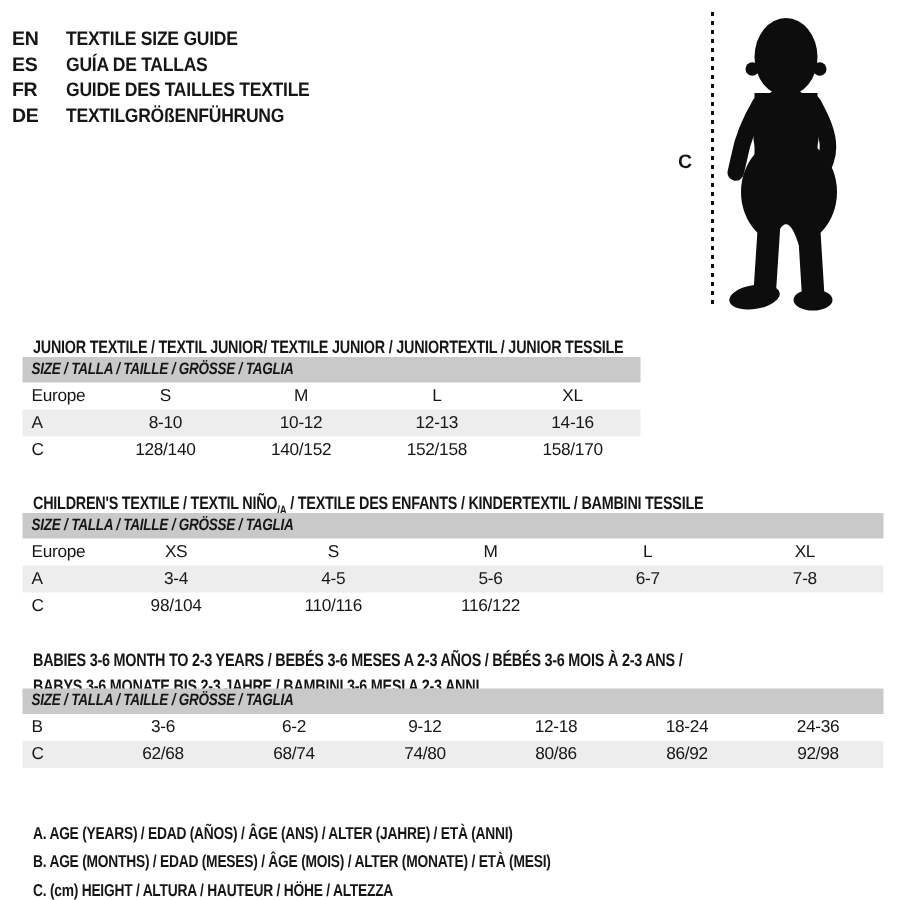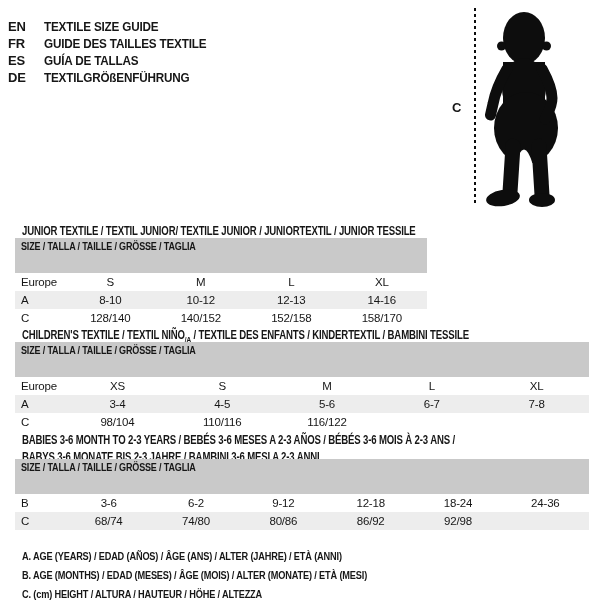--- a/index.html
+++ b/index.html
@@ -27,22 +27,22 @@
   .strokepart{stroke:var(--silhouette,#0d0d0d);fill:none;}
   .whitenotch{fill:#ffffff;}
   
   .sec-title{
     position:absolute;left:22px;font-size:12px;font-weight:700;white-space:nowrap;
     transform:scaleX(.8);transform-origin:0 50%;line-height:15px;
   }
   
   .tbl{position:absolute;left:15px;font-size:11.5px;}
   .thead{
-    height:35px;line-height:17px;background:var(--table-header-bg,#c9c9c9);
-    padding-left:6px;overflow:hidden;white-space:nowrap;
+    height:17px;line-height:17px;background:var(--table-header-bg,#c9c9c9);
+    padding-left:6px;overflow:hidden;white-space:nowrap;font-style:italic;
   }
   .thead .hscale{display:inline-block;font-weight:700;font-size:11px;transform:scaleX(.82);transform-origin:0 50%;}
   .row{display:grid;height:18px;line-height:18px;align-items:center;}
   .t1 .row{grid-template-columns:50px repeat(4,1fr);}
   .t2 .row{grid-template-columns:50px repeat(5,1fr);}
   .t3 .row{grid-template-columns:50px repeat(6,1fr);}
   .stripe{background:var(--row-stripe-bg,#ededed);}
   .lbl{padding-left:6px;text-align:left;}
   .val{text-align:center;}
   
@@ -54,24 +54,24 @@
   sub{font-size:8px;}
 </style>
 </head>
 <body>
 
 <div class="lang-block">
   <div class="lang-row">
     <span class="lang-code">EN</span><span class="lang-label">TEXTILE SIZE GUIDE</span>
   </div>
   <div class="lang-row">
-    <span class="lang-code">FR</span><span class="lang-label">GUIDE DES TAILLES TEXTILE</span>
+    <span class="lang-code">ES</span><span class="lang-label">GUÍA DE TALLAS</span>
   </div>
   <div class="lang-row">
-    <span class="lang-code">ES</span><span class="lang-label">GUÍA DE TALLAS</span>
+    <span class="lang-code">FR</span><span class="lang-label">GUIDE DES TAILLES TEXTILE</span>
   </div>
   <div class="lang-row">
     <span class="lang-code">DE</span><span class="lang-label">TEXTILGRÖßENFÜHRUNG</span>
   </div>
 </div>
 
 <div class="figure">
   <span class="c-label">C</span>
   <div class="vline"></div>
   <svg class="baby-svg" width="110" height="200" viewBox="0 0 106 200" aria-hidden="true">
@@ -164,20 +164,21 @@
     <span class="lbl">B</span>
     <span class="val">3-6</span>
     <span class="val">6-2</span>
     <span class="val">9-12</span>
     <span class="val">12-18</span>
     <span class="val">18-24</span>
     <span class="val">24-36</span>
   </div>
   <div class="row stripe">
     <span class="lbl">C</span>
+    <span class="val">62/68</span>
     <span class="val">68/74</span>
     <span class="val">74/80</span>
     <span class="val">80/86</span>
     <span class="val">86/92</span>
     <span class="val">92/98</span>
   </div>
 </div>
 
 <div class="footnotes">
   <div class="footnote">A. AGE (YEARS) / EDAD (AÑOS) / ÂGE (ANS) / ALTER (JAHRE) / ETÀ (ANNI)</div>

